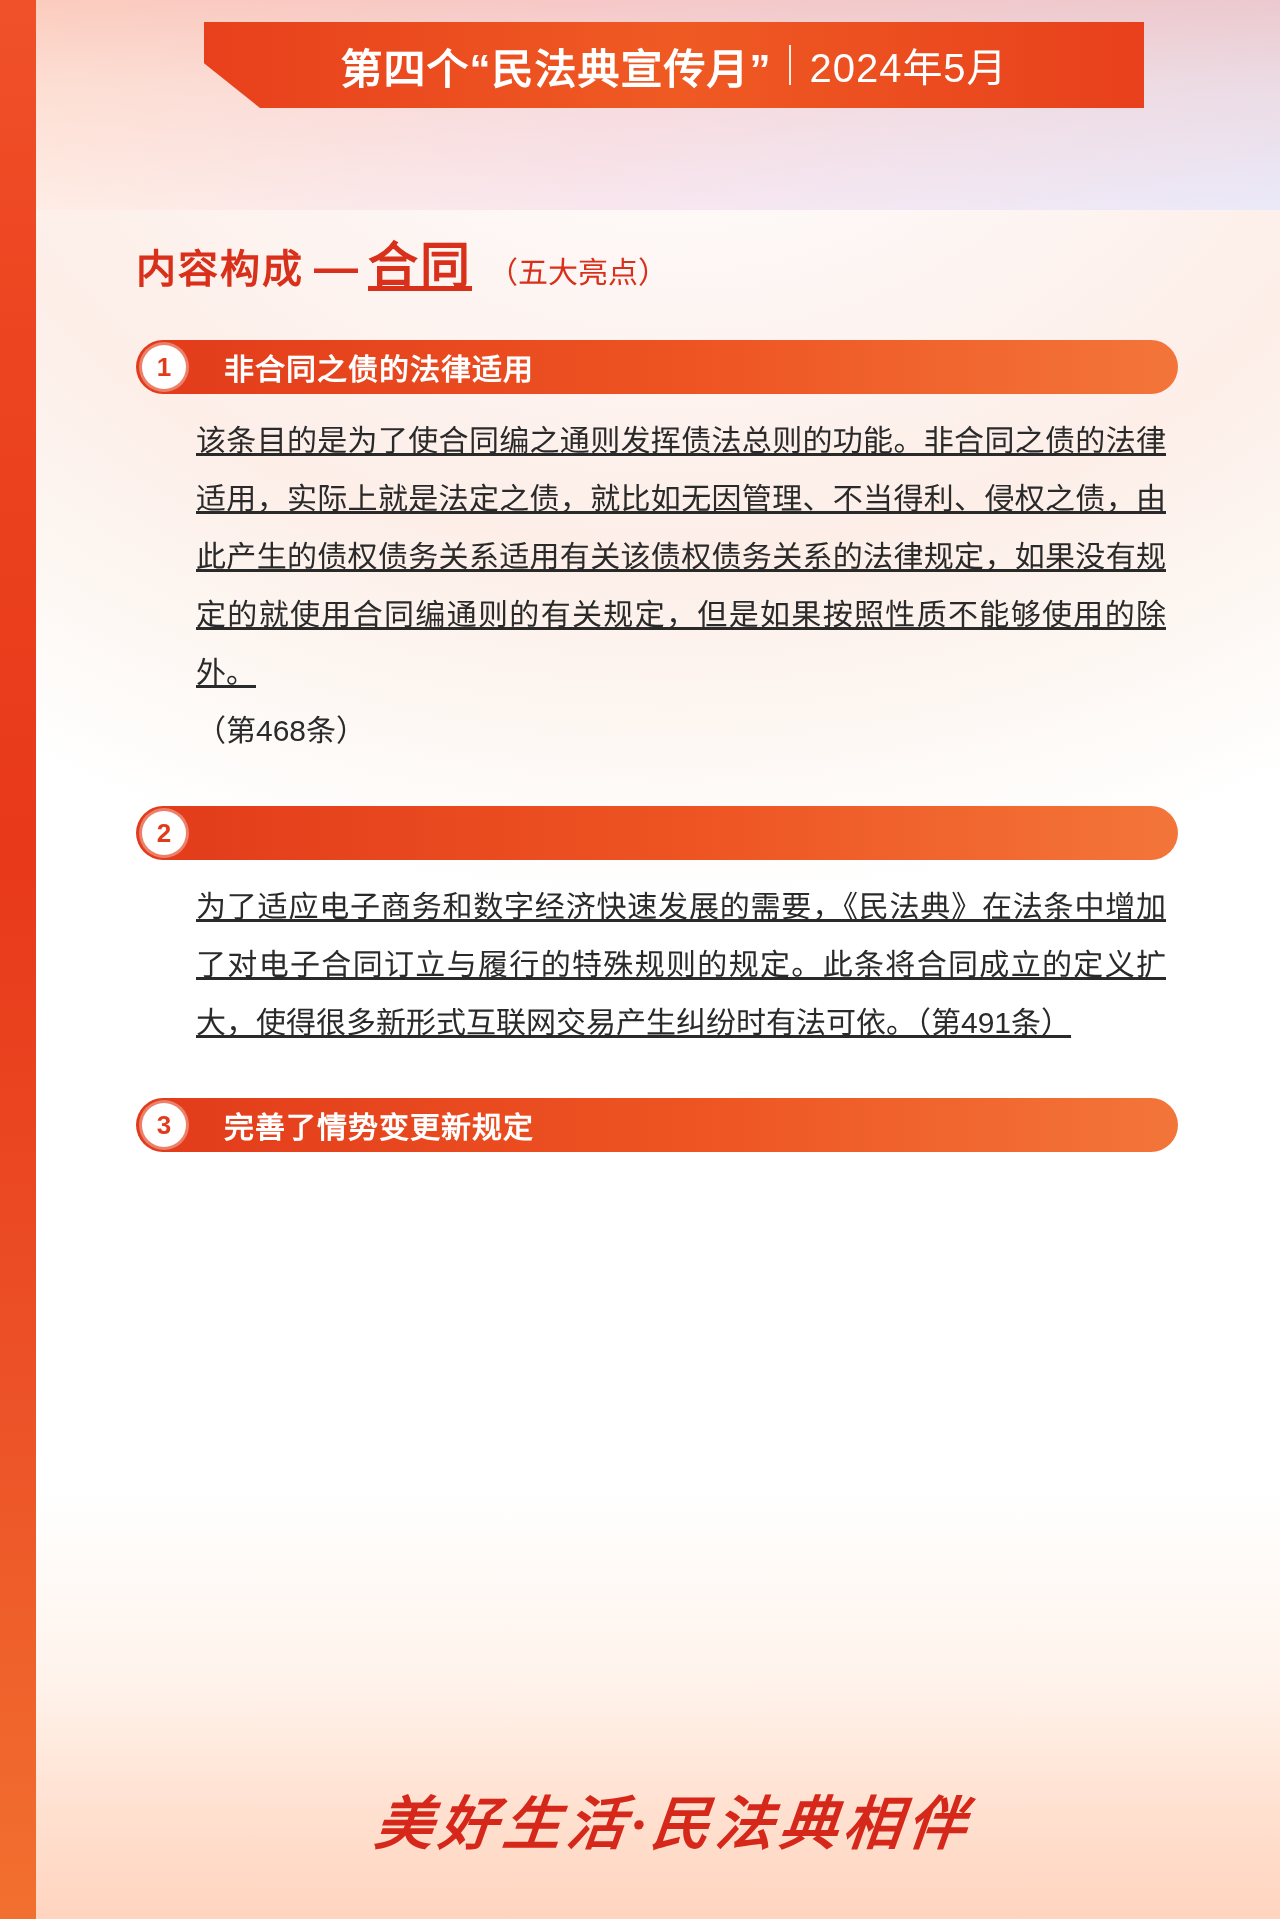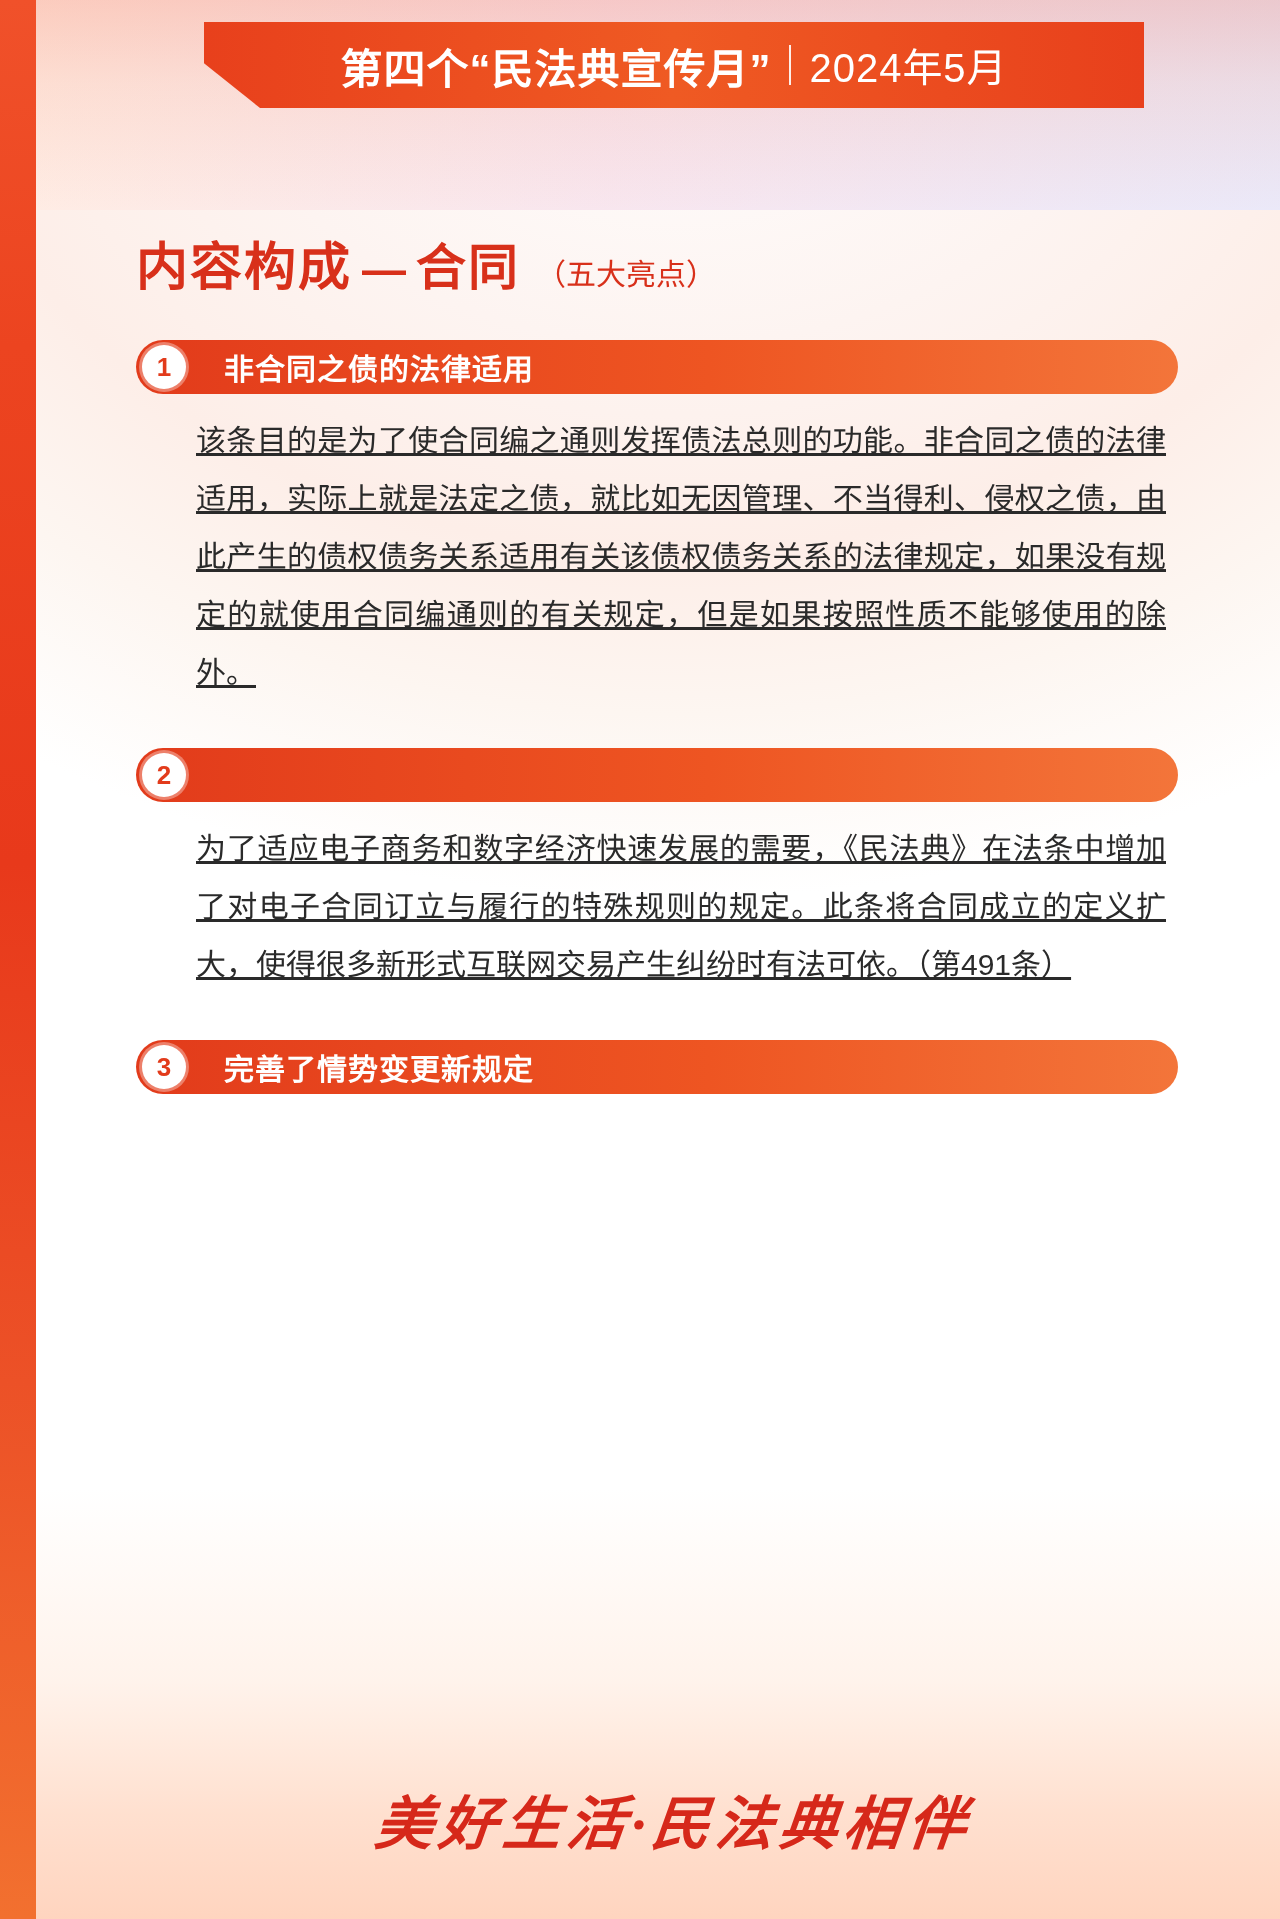--- a/index.html
+++ b/index.html
@@ -105,33 +105,34 @@
   .section-title {
     position: absolute;
     left: 100px;
     top: 225px;
     display: flex;
     align-items: baseline;
     color: #d8301a;
     white-space: nowrap;
   }
   .st-a {
-    font-size: 52px;
+    font-size: 40px;
     font-weight: bold;
     letter-spacing: 2px;
   }
   .st-dash {
     font-size: 44px;
     font-weight: bold;
     margin: 0 10px;
   }
   .st-b {
     font-size: 50px;
     font-weight: bold;
     letter-spacing: 2px;
+    text-decoration: underline;
   }
   .st-c {
     font-size: 30px;
     font-weight: normal;
     margin-left: 16px;
     color: #d8301a;
     text-align: right;
   }
 
   
@@ -236,20 +237,21 @@
     </div>
 
     <div class="items">
 
       <div class="item">
         <div class="item-head">
           <div class="item-num">1</div>
           <div class="item-head-title">非合同之债的法律适用</div>
         </div>
         <div class="item-body">该条目的是为了使合同编之通则发挥债法总则的功能。非合同之债的法律适用，实际上就是法定之债，就比如无因管理、不当得利、侵权之债，由此产生的债权债务关系适用有关该债权债务关系的法律规定，如果没有规定的就使用合同编通则的有关规定，但是如果按照性质不能够使用的除外。</div>
+        <div class="item-ref">（第468条）</div>
       </div>
 
       <div class="item">
         <div class="item-head">
           <div class="item-num">2</div>
         </div>
         <div class="item-body">为了适应电子商务和数字经济快速发展的需要，《民法典》在法条中增加了对电子合同订立与履行的特殊规则的规定。此条将合同成立的定义扩大，使得很多新形式互联网交易产生纠纷时有法可依。（第491条）</div>
         <div class="item-ref"></div>
       </div>
 

